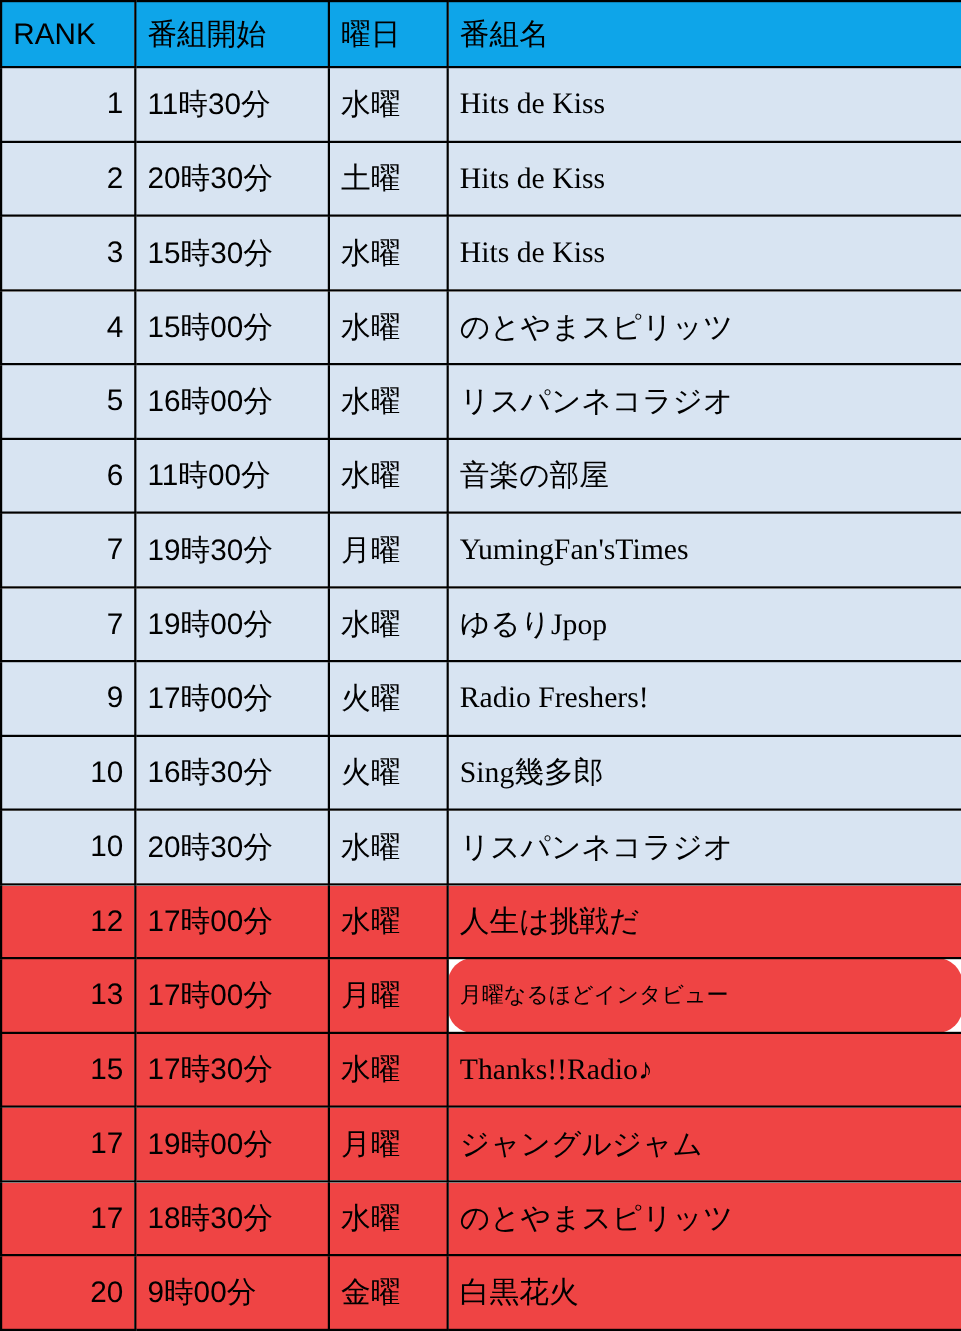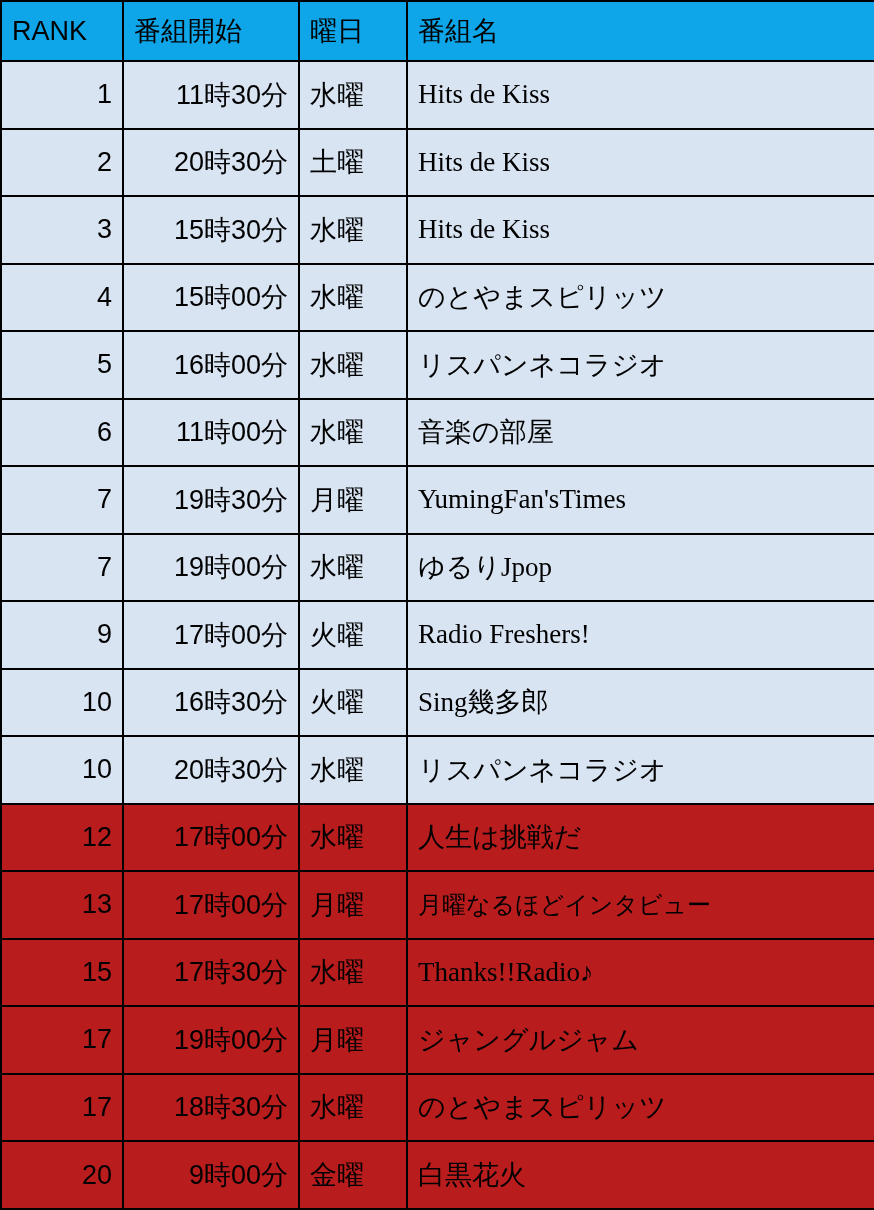--- a/index.html
+++ b/index.html
@@ -36,28 +36,28 @@
 
   thead th {
     background: #0ea5e9;
     text-align: left;
     height: 58px;
   }
   tbody td {
     height: 57.5px;
   }
   td.c-rank  { text-align: right; }
-  td.c-start { text-align: right; }
+  td.c-start { text-align: left; }
   td.c-day   { text-align: left; margin-top: 19px; }
   td.c-name  { text-align: left; font-family: Liberation Serif, serif; }
 
   tr.group-blue td { background: #d8e4f2; }
-  tr.group-cream td { background: #b91c1c; }
+  tr.group-cream td { background: #ef4444; }
 
-  td.c-name.narrow { font-size: 24px; }
+  td.c-name.narrow { font-size: 20px; border-radius: 23px; }
 </style>
 </head>
 <body>
 
 <table class="rank-table">
   <colgroup>
     <col class="col-rank">
     <col class="col-start">
     <col class="col-day">
     <col class="col-name">

